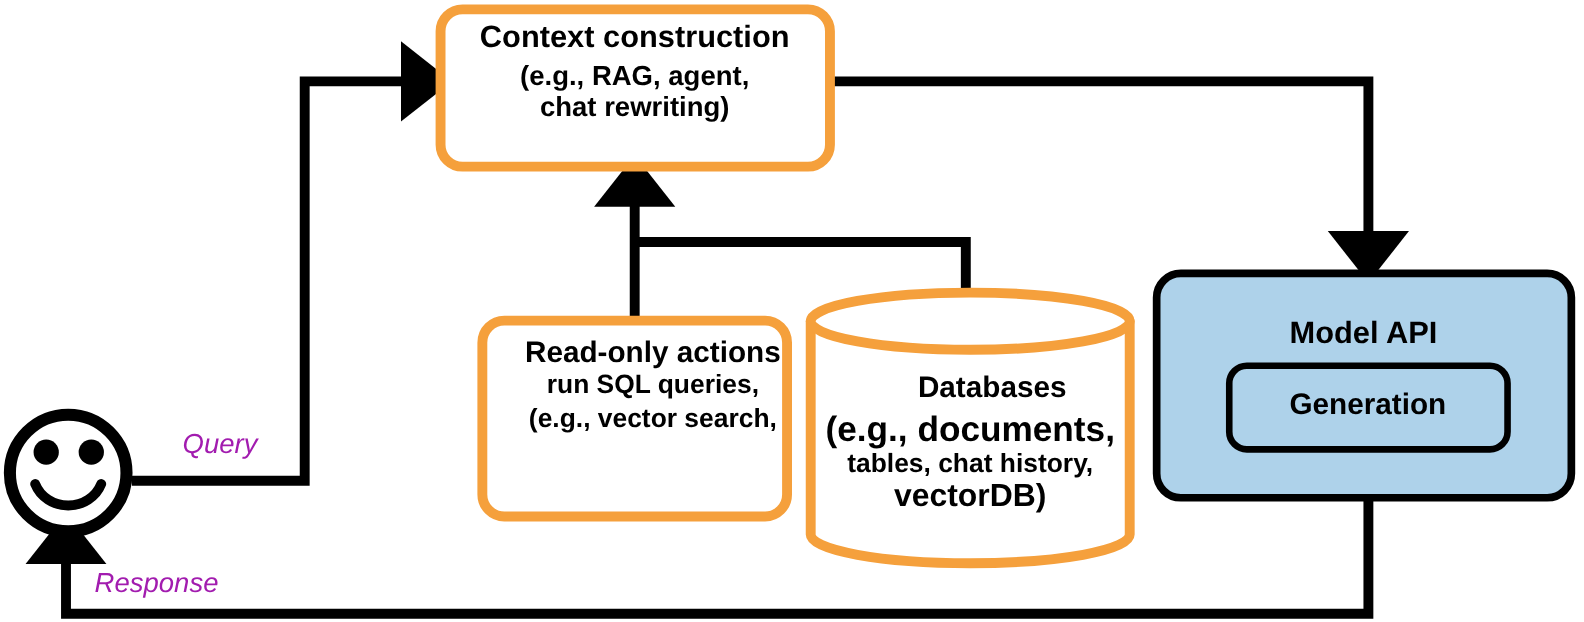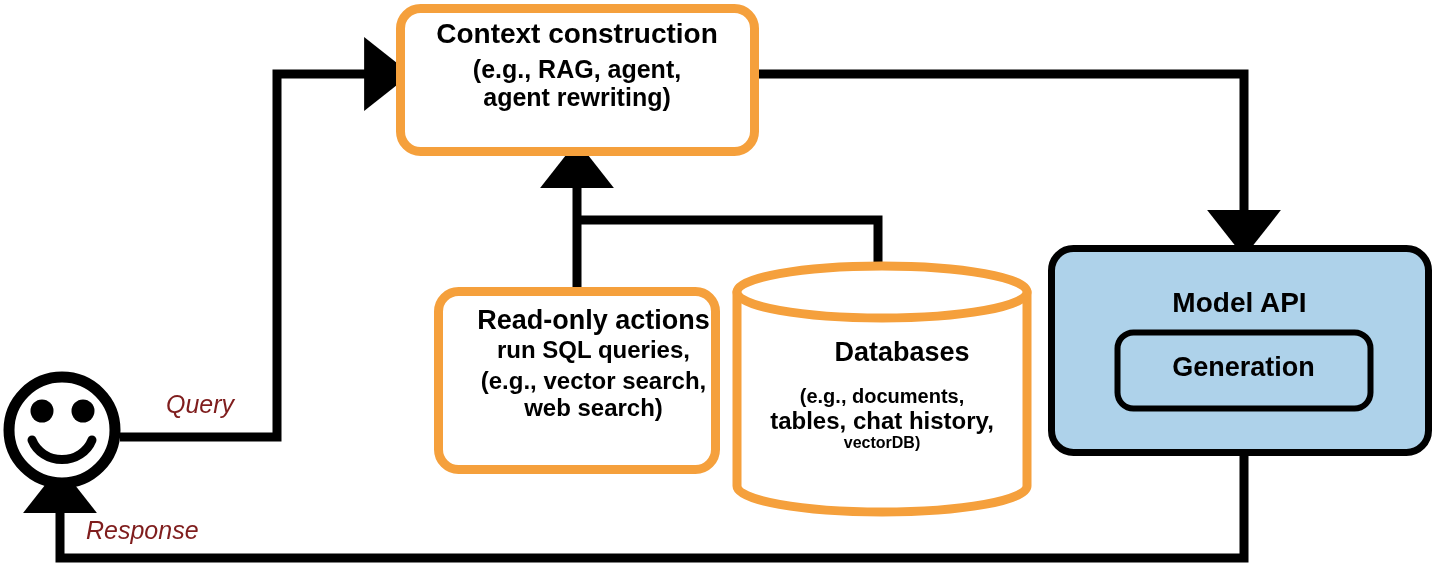--- a/index.html
+++ b/index.html
@@ -5,21 +5,21 @@
   html,body{margin:0;padding:0;background:#ffffff;}
   body{width:1440px;height:565px;overflow:hidden;
        font-family:"Liberation Sans",sans-serif;}
   #canvas{position:relative;width:1328px;height:565px;background:#fff;}
   svg.layer{position:absolute;left:0;top:0;width:1440px;height:565px;}
 
   .nodetext{position:absolute;text-align:center;color:#000;
             line-height:1.13;pointer-events:none;}
   .ttitle{font-weight:bold;}
   .tsub{font-weight:bold;}
-  .edgelabel{position:absolute;font-style:italic;color:#7f1d1d;font-weight:normal;}
+  .edgelabel{position:absolute;font-style:italic;color:#a21caf;font-weight:normal;}
 </style>
 </head>
 <body>
 
 <div id="canvas">
 
   <svg class="layer" viewBox="0 0 1440 565">
     <defs>
       <marker id="ah" markerWidth="9" markerHeight="9" refX="3.1" refY="4.5" orient="auto" markerUnits="strokeWidth">
         <path d="M0,0.4 L0,8.6 L5.2,4.5 z" fill="#000"></path>
@@ -53,35 +53,34 @@
       <circle cx="62" cy="430" r="53" fill="#FFFFFF" stroke="#000" stroke-width="11"></circle>
       <circle cx="42" cy="411" r="11.5" fill="#000"></circle>
       <circle cx="83" cy="411" r="11.5" fill="#000"></circle>
       <path d="M32,440 A32,30 0 0 0 92,440" fill="none" stroke="#000" stroke-width="9" stroke-linecap="round"></path>
     </g>
   </svg>
 
   <div class="nodetext" style="left:400px;top:18px;width:354px;">
     <div class="ttitle" style="font-size:28px;">Context construction</div>
     <div class="tsub" style="font-size:25px;margin-top:5px;">(e.g., RAG, agent,</div>
-    <div class="tsub" style="font-size:25px;">agent rewriting)</div>
+    <div class="tsub" style="font-size:25px;">chat rewriting)</div>
   </div>
 
   <div class="nodetext" style="left:452px;top:305px;width:283px;">
     <div class="ttitle" style="font-size:27px;">Read-only actions</div>
     <div class="tsub" style="font-size:24px;">run SQL queries,</div>
     <div class="tsub" style="font-size:24px;margin-top:4px;">(e.g., vector search,</div>
-    <div class="tsub" style="font-size:24px;">web search)</div>
   </div>
 
   <div class="nodetext" style="left:742px;top:337px;width:280px;">
     <div class="ttitle" style="font-size:27px;padding-left:40px;">Databases</div>
-    <div class="tsub" style="font-size:20px;margin-top:17px;">(e.g., documents,</div>
+    <div class="tsub" style="font-size:32px;margin-top:4px;">(e.g., documents,</div>
     <div class="tsub" style="font-size:24px;">tables, chat history,</div>
-    <div class="tsub" style="font-size:16px;">vectorDB)</div>
+    <div class="tsub" style="font-size:29px;">vectorDB)</div>
   </div>
 
   <div class="nodetext" style="left:1051px;top:275px;width:377px;">
     <div class="tsub" style="font-size:28px;margin-top:12px;">Model API</div>
   </div>
 
   <div class="nodetext" style="left:1117px;top:352px;width:253px;">
     <div class="tsub" style="font-size:27px;">Generation</div>
   </div>
 

